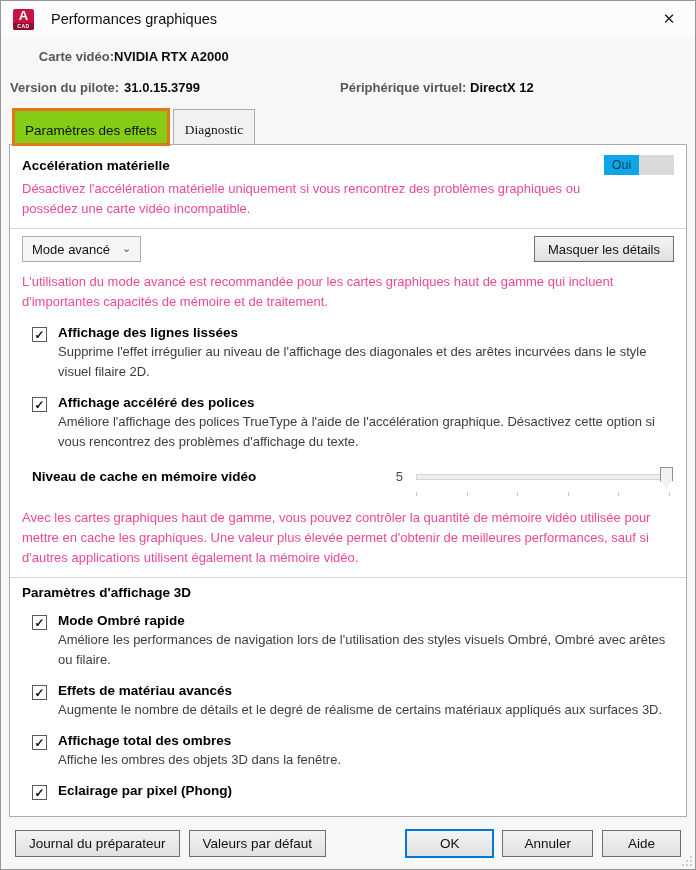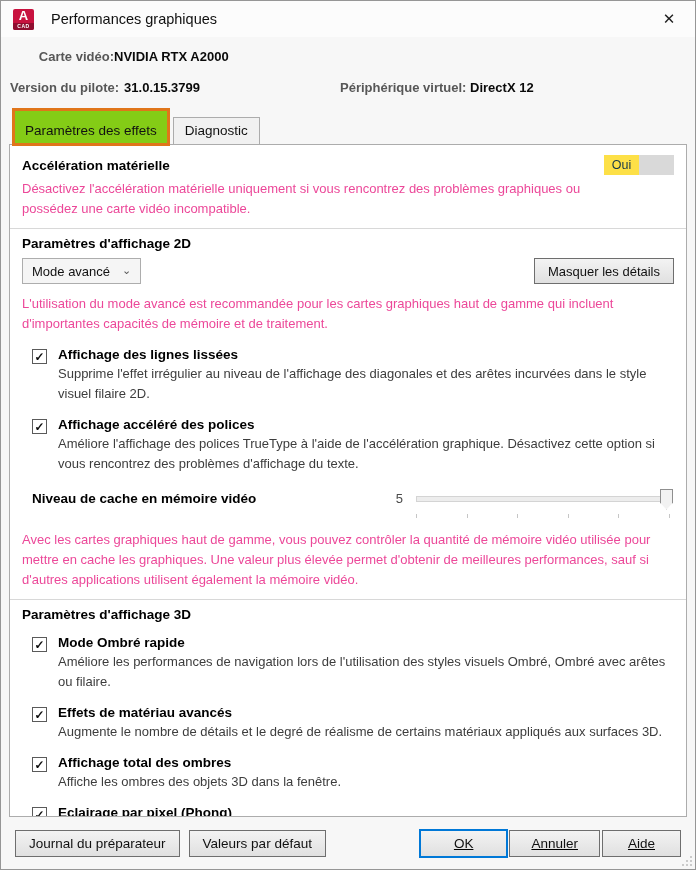--- a/index.html
+++ b/index.html
@@ -27,31 +27,31 @@
   .hlabel{ font-weight:bold; color:#575757; }
   .hvalue{ font-weight:bold; color:#0a0a0a; }
   .pair1{ width:330px; display:flex; }
   .w-card .hlabel{ width:104px; }
   .gap4{ width:5px; }
 
   
   .tabs{ display:flex; align-items:flex-end; padding-left:11px; height:31px; flex:none; position:relative; z-index:2; }
   .tab{ font-size:13.5px; color:#111; cursor:default; }
   .tab.active{ background:#84cc16; border:3px solid #E0751A; padding:12px 10px 5px; margin-bottom:-2px; position:relative; z-index:3;}
-  .tab.inactive{ background:#F1F1F1; border:1px solid #ACACAC; border-bottom:none; padding:5px 11px 6px; margin-left:3px; }
+  .tab.inactive{ background:#F1F1F1; border:1px solid #ACACAC; border-bottom:none; padding:12px 11px 6px; margin-left:3px;font-family:Liberation Serif, serif; }
 
   
   .panel{ margin:0 8px; background:#fff; border:1px solid #ACACAC; flex:1; padding:8px 12px 6px; overflow:hidden; position:relative; z-index:1;}
   .sec-title{ font-size:13.5px; font-weight:bold; color:#000; margin:4px 0 5px; }
   .sec-desc{ font-size:13px; color:#ec4899; line-height:20px; max-width:612px; }
   .divider{ border-top:1px solid #D8D8D8; margin:9px -12px 7px; }
 
   .hwrow{ display:flex; align-items:center; justify-content:space-between; margin-top:2px; margin-bottom:4px;}
   .toggle{ width:70px; height:20px; display:flex; flex:none; cursor:default; }
-  .toggle .on{ width:35px; background:#fde047; display:flex; align-items:center; justify-content:center; font-size:12.5px; color:#16384a; }
+  .toggle .on{ width:35px; background:#0ea5e9; display:flex; align-items:center; justify-content:center; font-size:12.5px; color:#16384a; }
   .toggle .off{ width:35px; background:#D9D9D9; }
 
   .ctrl2d{ display:flex; justify-content:space-between; align-items:center; margin:7px 0 10px; }
   .select{ height:26px; background:#F5F5F5; border:1px solid #ADADAD; display:flex; align-items:center; padding:0 9px; font-size:13px; color:#111; gap:12px; cursor:default;}
   .select .chev{ font-size:11px; color:#555; margin-top:-2px;}
   .btn{ height:26px; background:linear-gradient(#F3F3F3,#E0E0E0); border:1px solid #6E6E6E; font-size:13px; color:#111; display:inline-flex; align-items:center; justify-content:center; padding:0 13px; cursor:default; font-family:"Liberation Sans",sans-serif;}
 
   .opt{ display:flex; gap:11px; margin:13px 0 0 10px; }
   .cb{ width:15px; height:15px; border:1px solid #5A5A5A; background:#fff; flex:none; margin-top:2px; display:flex; align-items:center; justify-content:center; font-size:12px; font-weight:bold; color:#0c0c0c; line-height:1; cursor:default;}
   .opt-label{ font-size:13.5px; font-weight:bold; color:#000; margin-bottom:2px;}
@@ -63,21 +63,21 @@
   .slider{ width:254px; position:relative; margin-right:4px; }
   .track{ height:6px; background:#EDEDED; border:1px solid #D4D4D4; }
   .thumb{ position:absolute; right:-3px; top:-7px; width:13px; height:21px; background:#F2F2F2; border:1px solid #8f8f8f;
           clip-path:polygon(0 0,100% 0,100% 68%,50% 100%,0 68%); cursor:default;}
   .ticks{ display:flex; justify-content:space-between; width:254px; margin:8px 4px 0 auto; }
   .ticks i{ width:1px; height:4px; background:#C6C6C6; }
   .slider-desc{ margin-top:12px; max-width:668px; }
 
   
   .footer{ height:52px; flex:none; display:flex; align-items:center; padding:0 14px; gap:9px; position:relative;}
-  .footer .right{ margin-left:auto; display:flex; gap:2px;text-decoration:underline; }
+  .footer .right{ margin-left:auto; display:flex; gap:9px; }
   .btn.dialogbtn{ height:27px; font-size:13.5px; }
   .btn.ok{ border:1px solid #0078D7; box-shadow:0 0 0 1px #0078D7; padding:0 33px; }
   .grip{ position:absolute; right:2px; bottom:2px; }
 </style>
 </head>
 <body>
 
 <div class="dialog">
 
   <div class="titlebar">
@@ -119,21 +119,20 @@
       <div class="sec-title" style="margin:0">Accélération matérielle</div>
       <div class="toggle">
         <div class="on">Oui</div>
         <div class="off"></div>
       </div>
     </div>
     <div class="sec-desc">Désactivez l'accélération matérielle uniquement si vous rencontrez des problèmes graphiques ou possédez une carte vidéo incompatible.</div>
 
     <div class="divider"></div>
 
-    <div class="sec-title">Paramètres d'affichage 2D</div>
     <div class="ctrl2d">
       <div class="select">
         <span>Mode avancé</span>
         <span class="chev">⌄</span>
       </div>
       <button class="btn">Masquer les détails</button>
     </div>
     <div class="sec-desc" style="max-width:600px">L'utilisation du mode avancé est recommandée pour les cartes graphiques haut de gamme qui incluent d'importantes capacités de mémoire et de traitement.</div>
 
     <div class="opt">

